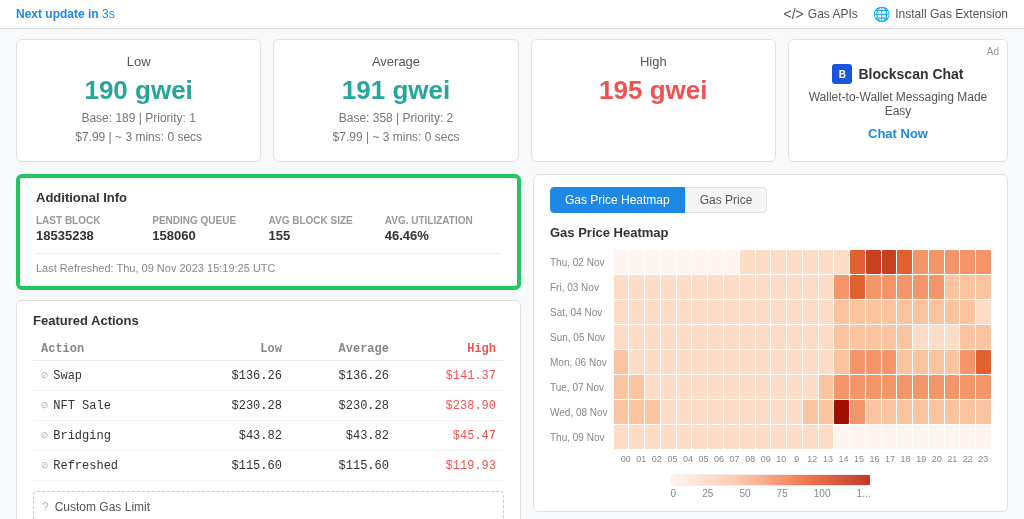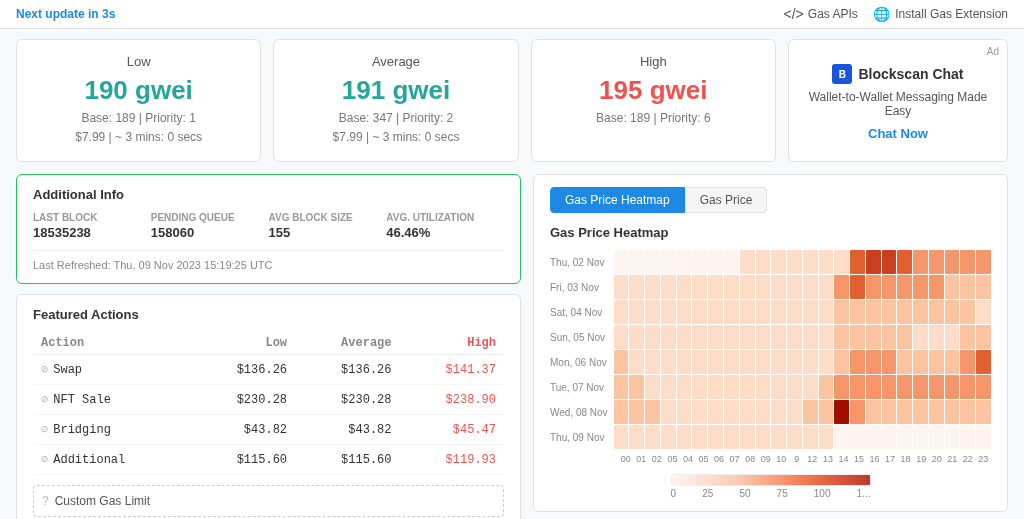--- a/index.html
+++ b/index.html
@@ -53,21 +53,21 @@
     .ad-card .ad-tagline { font-size: 12px; color: #555; margin-bottom: 8px; }
     .ad-card .ad-btn { background: none; border: none; color: #1e88e5; font-size: 13px; font-weight: bold; cursor: pointer; }
 
     .bottom-section { display: flex; gap: 12px; }
 
     .left-panel { flex: 0 0 505px; }
     .right-panel { flex: 1; }
 
     .info-box {
       background: #fff;
-      border: 1px solid #22c55e;
+      border: 4px solid #22c55e;
       border-radius: 6px;
       padding: 12px 16px;
       margin-bottom: 10px;
     }
     .info-box .section-title { font-size: 13px; font-weight: bold; margin-bottom: 10px; color: #333; }
 
     .info-stats { display: flex; gap: 0; border-bottom: 1px solid #eee; padding-bottom: 10px; margin-bottom: 8px; }
     .info-stat { flex: 1; }
     .info-stat .stat-label { font-size: 10px; color: #999; text-transform: uppercase; font-weight: bold; margin-bottom: 2px; }
     .info-stat .stat-value { font-size: 13px; font-weight: bold; color: #333; }
@@ -132,21 +132,21 @@
 
     .legend-bar { display: flex; align-items: center; gap: 10px; margin-top: 10px; justify-content: center; }
     .legend-gradient { width: 200px; height: 12px; background: linear-gradient(to right, #fff5f0, #fdcab0, #f47a50, #c0392b); border: 1px solid #eee; border-radius: 2px; }
     .legend-labels { display: flex; gap: 0; width: 200px; justify-content: space-between; font-size: 10px; color: #888; margin-top: 2px; }
   </style>
 </head>
 <body>
 
 <div class="top-bar">
   <div class="next-update">
-    <span>Next update in </span><span style="color:#1e88e5;font-weight:bold;">3s</span>
+    <span>Next update in </span><span style="color:#1e88e5;font-weight:normal;">3s</span>
   </div>
   <div class="right-links">
     <a class="api-link" href="#" style="text-decoration:none;">
       <span style="font-size:14px;">&lt;/&gt;</span>
       <span>Gas APIs</span>
     </a>
     <a class="install-ext" href="#" style="text-decoration:none;">
       <span style="font-size:14px;">🌐</span>
       <span>Install Gas Extension</span>
     </a>
@@ -157,27 +157,26 @@
   <div class="gas-cards">
     <div class="gas-card low">
       <div class="card-title">Low</div>
       <div class="card-value">190 gwei</div>
       <div class="card-sub">Base: 189 | Priority: 1</div>
       <div class="card-sub">$7.99 | ~ 3 mins: 0 secs</div>
     </div>
     <div class="gas-card avg">
       <div class="card-title">Average</div>
       <div class="card-value">191 gwei</div>
-      <div class="card-sub">Base: 347 | Priority: 2</div>
+      <div class="card-sub">Base: 358 | Priority: 2</div>
       <div class="card-sub">$7.99 | ~ 3 mins: 0 secs</div>
     </div>
     <div class="gas-card high">
       <div class="card-title">High</div>
       <div class="card-value">195 gwei</div>
-      <div class="card-sub">Base: 189 | Priority: 6</div>
     </div>
     <div class="ad-card">
       <span class="ad-label">Ad</span>
       <div class="ad-brand">
         <div class="ad-brand-icon">B</div>
         <span>Blockscan Chat</span>
       </div>
       <div class="ad-tagline">Wallet-to-Wallet Messaging Made Easy</div>
       <button class="ad-btn">Chat Now</button>
     </div>
@@ -250,21 +249,21 @@
         </div>
       </td>
       <td class="right">$43.82</td>
       <td class="right">$43.82</td>
       <td class="right" style="color:#ef5350;">$45.47</td>
     </tr>
               <tr>
       <td>
         <div class="action-name">
           <span class="q-icon">⊘</span>
-          <span>Additional</span>
+          <span>Refreshed</span>
         </div>
       </td>
       <td class="right">$115.60</td>
       <td class="right">$115.60</td>
       <td class="right" style="color:#ef5350;">$119.93</td>
     </tr>
             </tbody>
         </table>
         <div class="custom-gas">
           <span class="q-icon">?</span>

